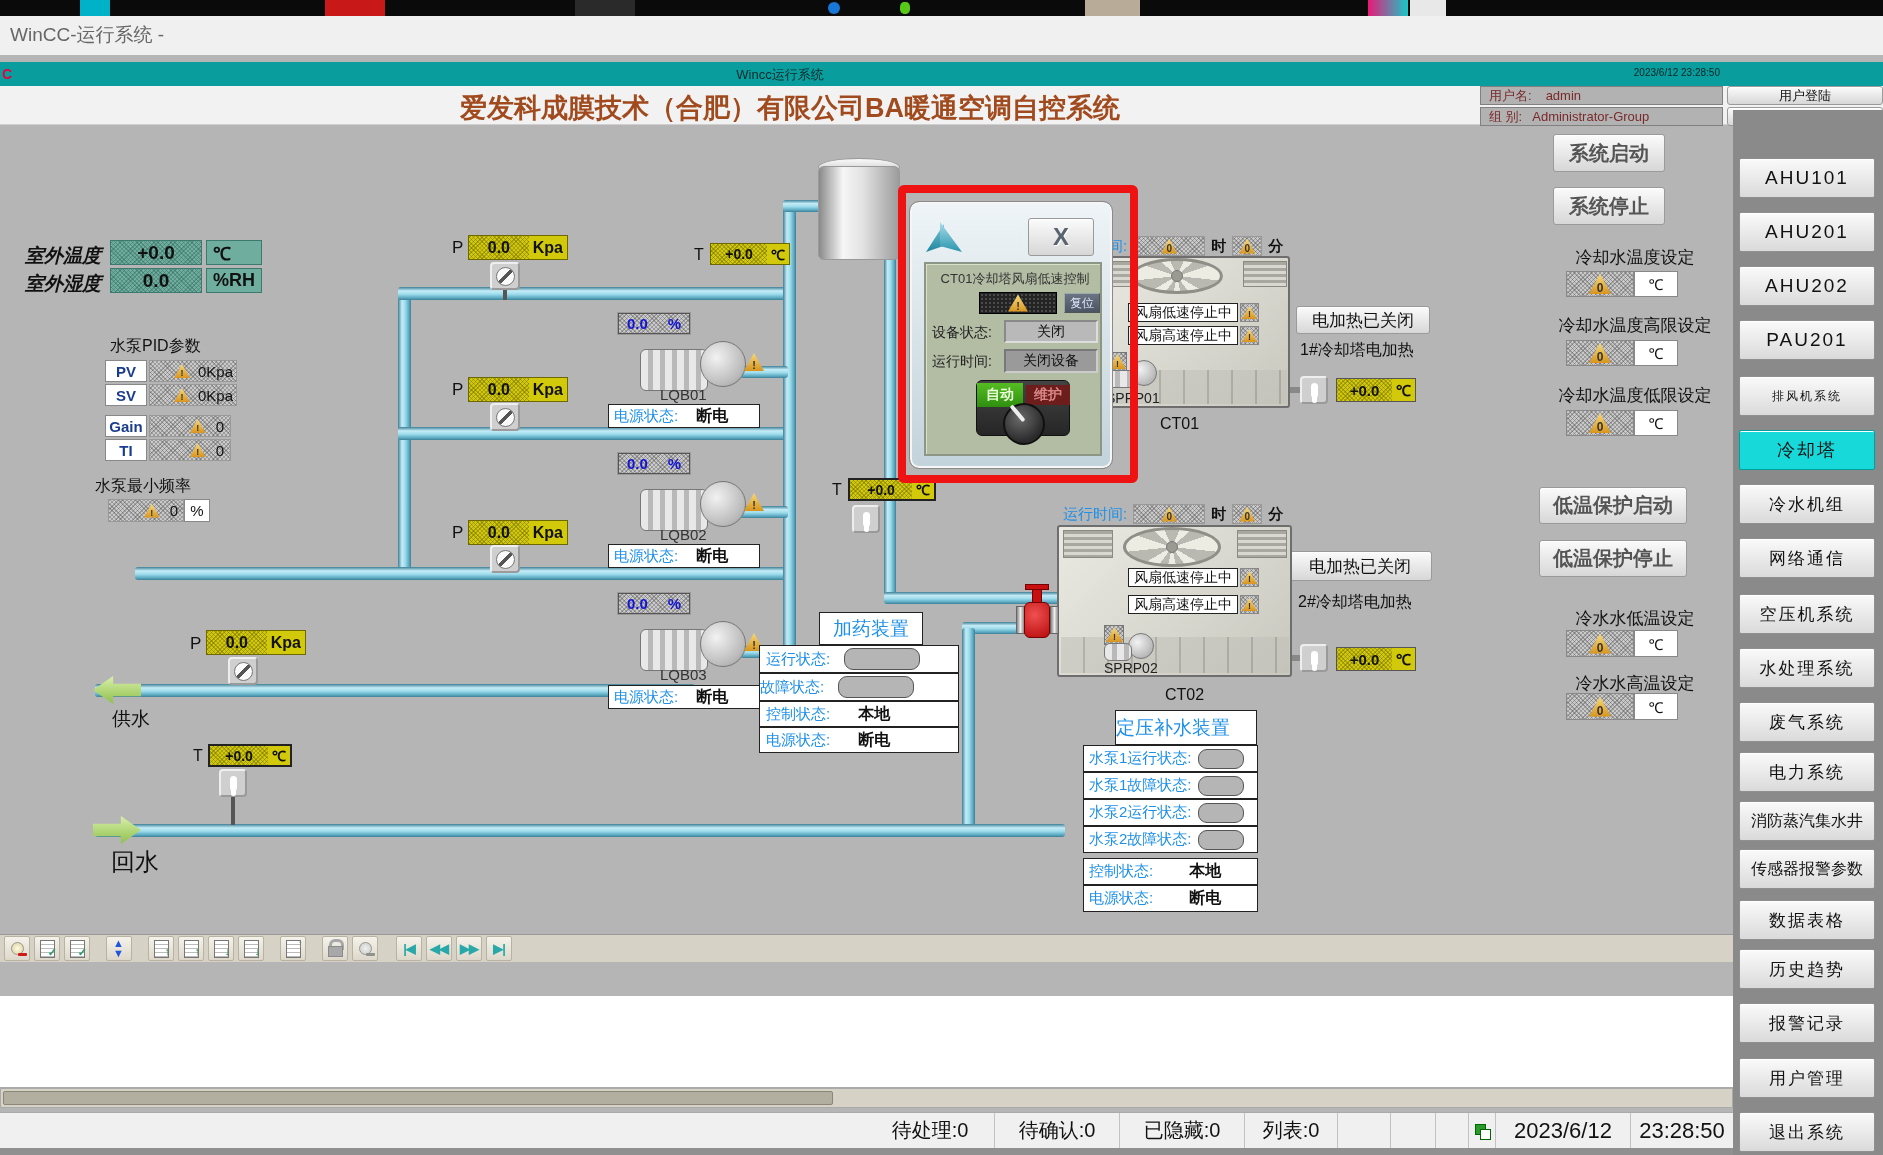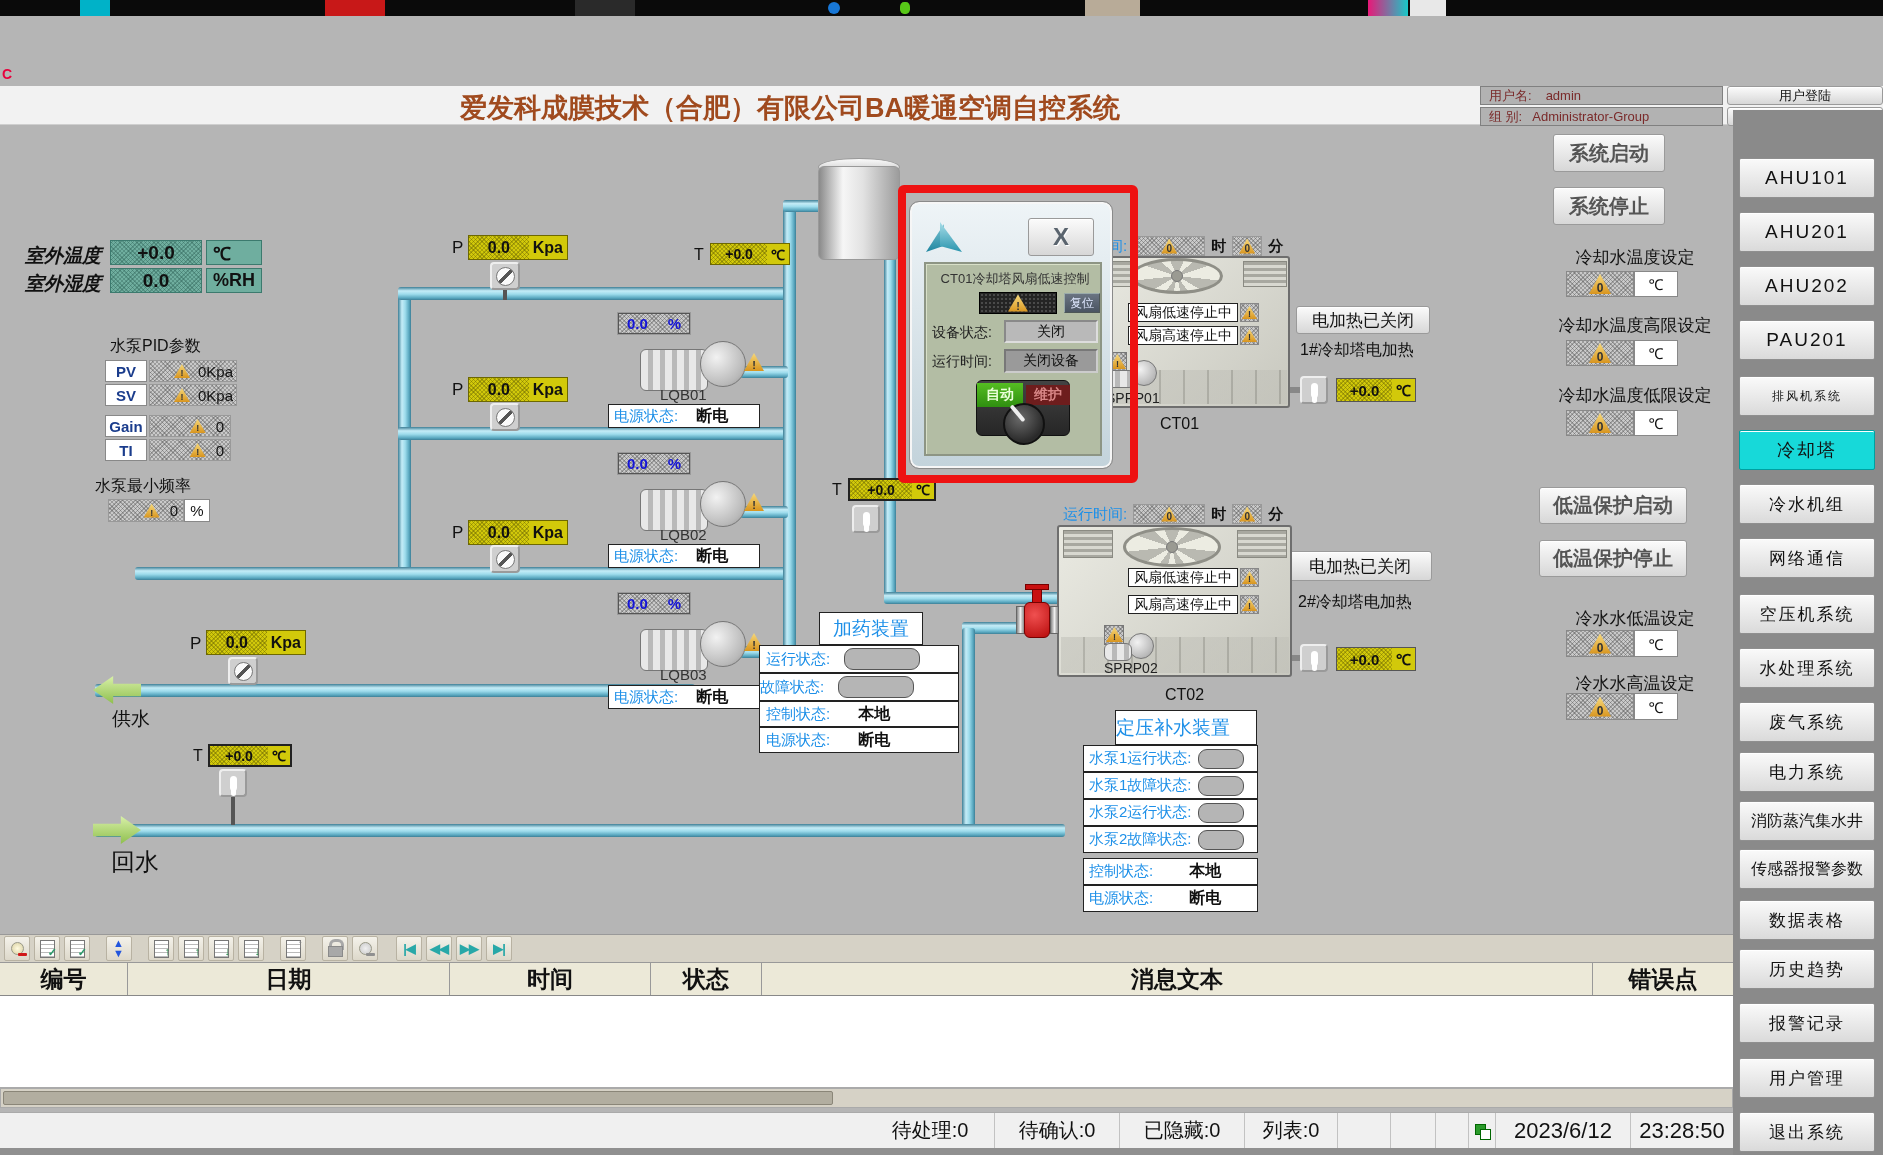--- a/index.html
+++ b/index.html
@@ -78,21 +78,28 @@
     <span class="abs" style="left:80px;top:0;width:30px;height:16px;background:#00b2c8"></span>
     <span class="abs" style="left:325px;top:0;width:60px;height:16px;background:#c81818"></span>
     <span class="abs" style="left:575px;top:0;width:60px;height:16px;background:#2a2a2a"></span>
     <span class="abs" style="left:828px;top:2px;width:12px;height:12px;background:#1878d8;border-radius:50%"></span>
     <span class="abs" style="left:900px;top:2px;width:10px;height:12px;background:#58c818;border-radius:40%"></span>
     <span class="abs" style="left:1085px;top:0;width:55px;height:16px;background:#b8ab98"></span>
     <span class="abs" style="left:1368px;top:0;width:40px;height:16px;background:linear-gradient(90deg,#e81878,#18c8c8)"></span>
     <span class="abs" style="left:1410px;top:0;width:36px;height:16px;background:#e8e8e8"></span>
   </div>
 
-
+  <div class="abs titlebar" style="left:0;top:16px;width:1883px;height:39px">
+    <span>WinCC-运行系统 -</span>
+  </div>
+
+  <div class="abs tealbar" style="left:0;top:62px;width:1883px;height:24px">
+    <span class="abs" style="left:690px;top:4px;width:180px;text-align:center;font-size:13px;color:#0b2b2b">Wincc运行系统</span>
+    <span class="abs" style="left:1480px;top:5px;width:240px;text-align:right;font-size:10px;color:#072525">2023/6/12 23:28:50</span>
+  </div>
   <span class="abs" style="left:2px;top:66px;color:#e8003c;font-weight:bold;font-size:14px;z-index:5">C</span>
 
   <div class="abs headerbar" style="left:0;top:86px;width:1883px;height:39px">
     <div class="abs maintitle" style="left:380px;top:4px;width:820px">爱发科成膜技术（合肥）有限公司BA暖通空调自控系统</div>
   </div>
   <div class="abs" style="left:1480px;top:86px;width:243px;height:19px;background:#b2b2b2;border:1px solid #808080;font-size:13px;color:#7a2a2a;display:flex;align-items:center">
     <span style="margin-left:8px">用户名:</span>
     <span style="margin-left:14px">admin</span>
   </div>
   <div class="abs" style="left:1480px;top:107px;width:243px;height:19px;background:#b2b2b2;border:1px solid #808080;font-size:13px;color:#7a2a2a;display:flex;align-items:center">
@@ -612,28 +619,20 @@
     <span class="ticon navtxt">
         <span>◀◀</span>
       </span>
     <span class="ticon navtxt">
         <span>▶▶</span>
       </span>
     <span class="ticon navtxt">
         <span>▶|</span>
       </span>
   </div>
-  <div class="abs thead" style="left:0;top:962px;width:1733px;height:34px;z-index:4">
-    <div style="width:127px">编号</div>
-    <div style="width:321px">日期</div>
-    <div style="width:200px">时间</div>
-    <div style="width:110px">状态</div>
-    <div style="width:830px">消息文本</div>
-    <div style="width:140px;border-right:none">错误点</div>
-  </div>
   <div class="abs" style="left:0;top:996px;width:1733px;height:92px;background:#fff;border-bottom:1px solid #aaa;z-index:4"></div>
   <div class="abs" style="left:0;top:1088px;width:1733px;height:20px;background:#d6d2c6;border:1px solid #aaa;z-index:4">
     <span class="abs" style="left:2px;top:2px;width:830px;height:14px;background:#b2aea0;border:1px solid #8a8678;border-radius:2px"></span>
   </div>
   <div class="abs statusbar" style="left:0;top:1112px;width:1733px;height:36px;z-index:4">
     <div class="scell" style="flex:1;border-right:none"></div>
     <div class="scell" style="width:128px">待处理:0</div>
     <div class="scell" style="width:124px">待确认:0</div>
     <div class="scell" style="width:124px">已隐藏:0</div>
     <div class="scell" style="width:92px">列表:0</div>

